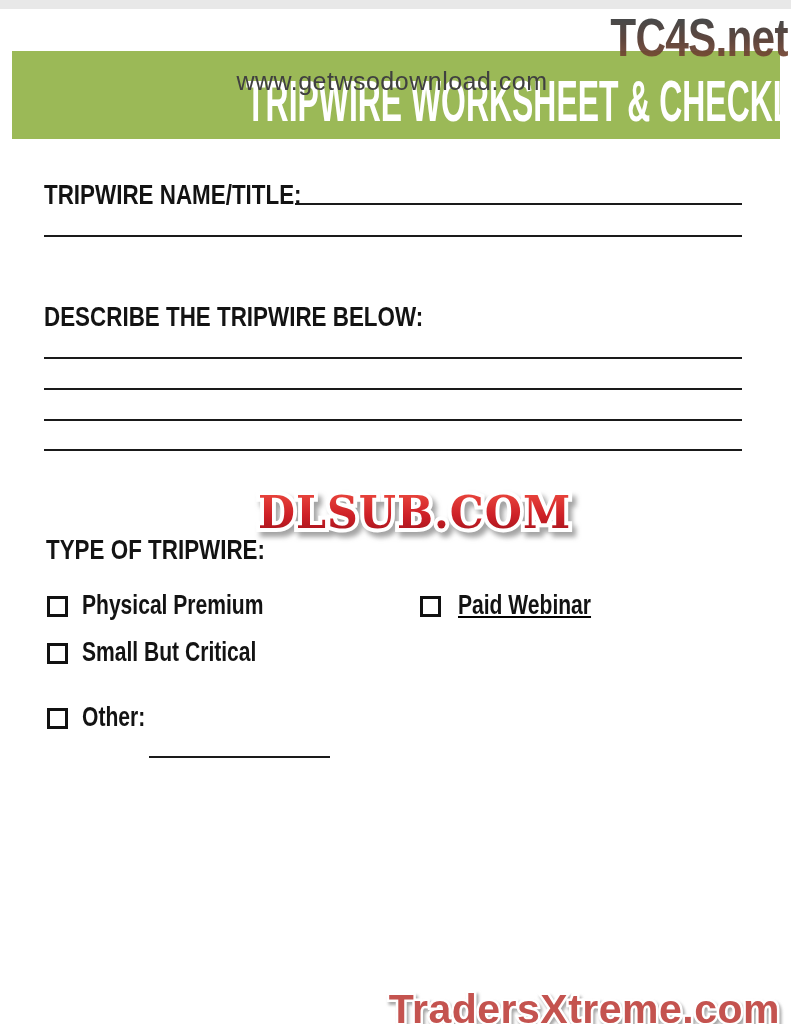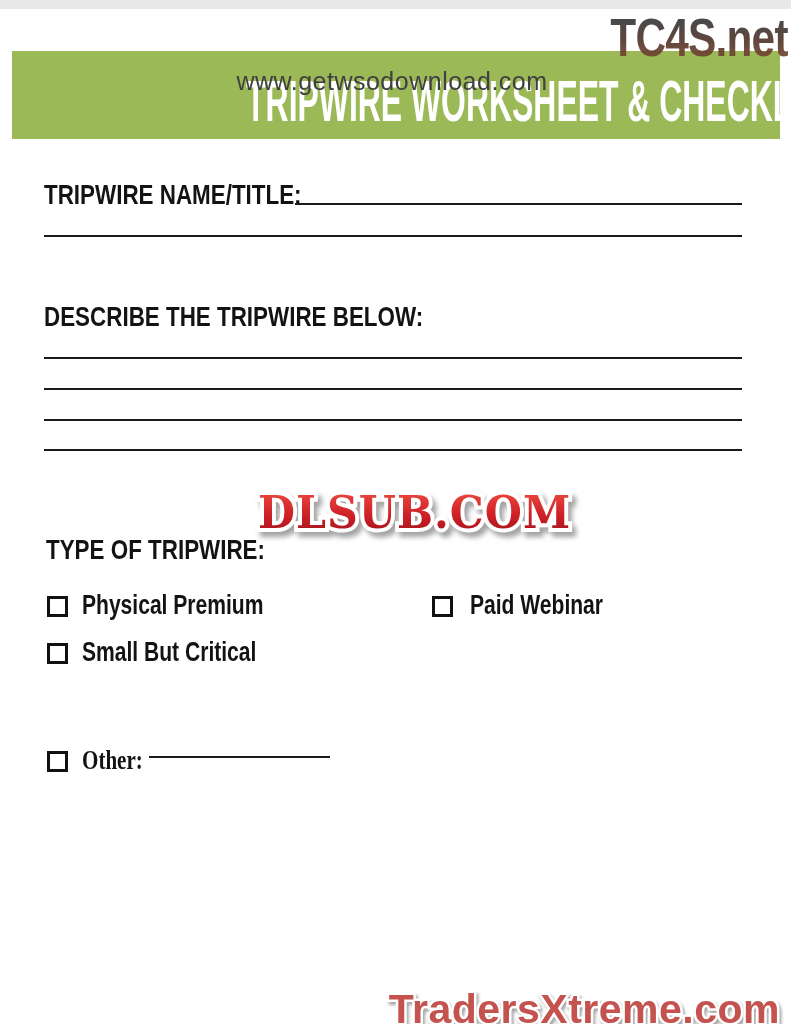--- a/index.html
+++ b/index.html
@@ -127,23 +127,23 @@
     white-space: nowrap;
     transform: scaleX(0.78);
     transform-origin: left center;
     padding-bottom: 2px;
   }
   .col-l .box { margin-right: 14px; }
   .col-r .box { margin-right: 17px; }
   .r1 { top: 584px; }
   .r2 { top: 631px; }
   .r3 { top: 678px; }
-  .r4 { top: 739px; font-family: Liberation Serif, serif; }
+  .r4 { top: 696px; }
   .col-l { left: 47px; }
-  .col-r { left: 432px; }
+  .col-r { left: 420px; text-decoration: underline; }
 
   
   .sticker {
     position: relative;
     display: inline-block;
     white-space: nowrap;
   }
   .sticker::before {
     content: attr(data-text);
     position: absolute;

